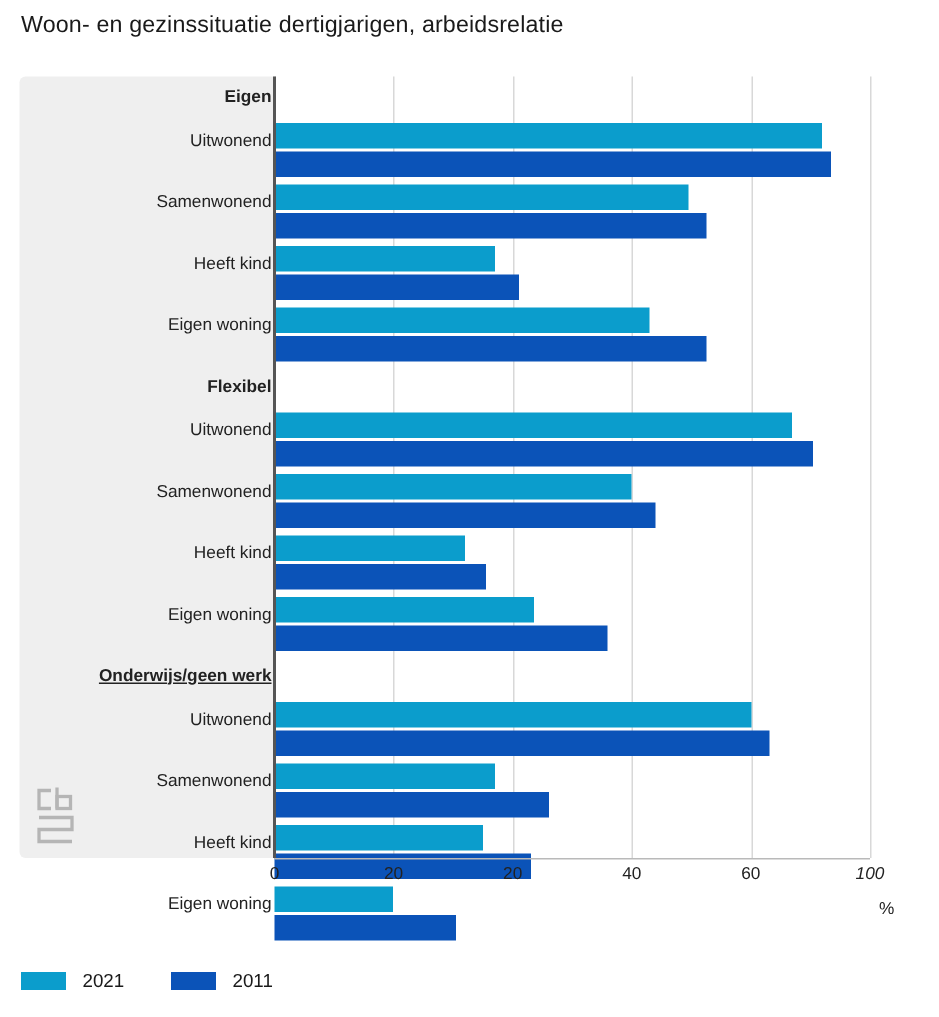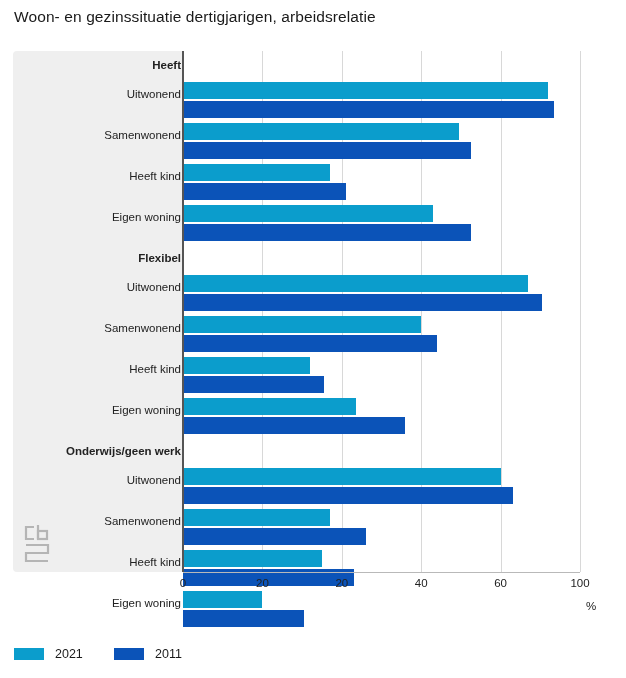--- a/index.html
+++ b/index.html
@@ -207,33 +207,33 @@
       <path d="M16 2 L16 16"></path>
       <rect x="16" y="8" width="9" height="8"></rect>
       <path d="M4 22 L26 22 L26 30 L4 30 L4 38 L26 38"></path>
     </g>
   </svg>
 <div class="tick-label" style="left: 183px;">0</div>
     <div class="tick-label" style="left: 262.4px;">20</div>
     <div class="tick-label" style="left: 341.8px;">20</div>
     <div class="tick-label" style="left: 421.2px;">40</div>
     <div class="tick-label" style="left: 500.6px;">60</div>
-    <div class="tick-label" style="left: 580px;">100</div>
+    <div class="tick-label" style="left: 580px; font-style: italic;">100</div>
     <div id="axis-unit">%</div>
-    <div class="cat-label group-label" style="top: 58.5px;">Heeft</div>
+    <div class="cat-label group-label" style="top: 58.5px;">Eigen</div>
     <div class="cat-label" style="top: 87.5px;">Uitwonend</div>
     <div class="cat-label" style="top: 128.5px;">Samenwonend</div>
     <div class="cat-label" style="top: 169.5px;">Heeft kind</div>
     <div class="cat-label" style="top: 210.5px;">Eigen woning</div>
     <div class="cat-label group-label" style="top: 251.5px;">Flexibel</div>
     <div class="cat-label" style="top: 280.5px;">Uitwonend</div>
     <div class="cat-label" style="top: 321.5px;">Samenwonend</div>
     <div class="cat-label" style="top: 362.5px;">Heeft kind</div>
     <div class="cat-label" style="top: 403.5px;">Eigen woning</div>
-    <div class="cat-label group-label" style="top: 444.5px;">Onderwijs/geen werk</div>
+    <div class="cat-label group-label" style="top: 444.5px; text-decoration: underline;">Onderwijs/geen werk</div>
     <div class="cat-label" style="top: 473.5px;">Uitwonend</div>
     <div class="cat-label" style="top: 514.5px;">Samenwonend</div>
     <div class="cat-label" style="top: 555.5px;">Heeft kind</div>
     <div class="cat-label" style="top: 596.5px;">Eigen woning</div>
   </div>
 
 <div id="legend">
     <div class="legend-item" style="left: 0px;">
       <span class="legend-swatch" style="background: rgb(11, 157, 204);"></span>
       <span class="legend-text">2021</span>

